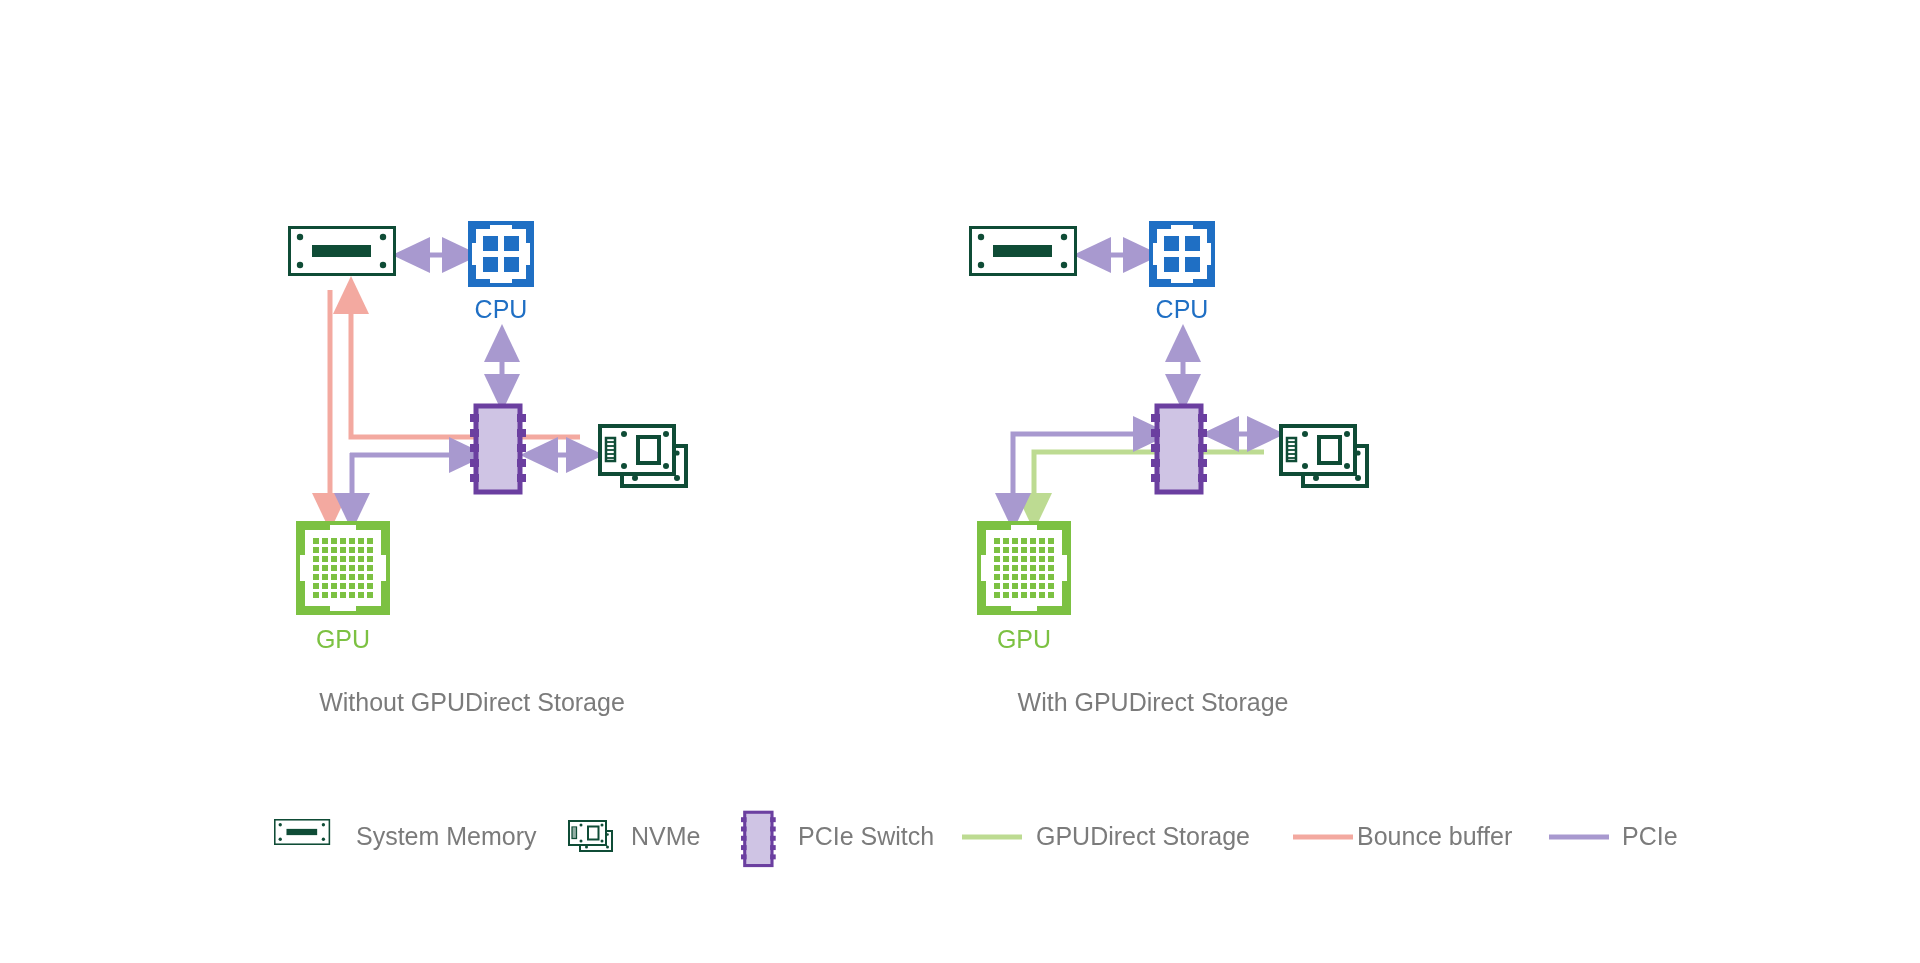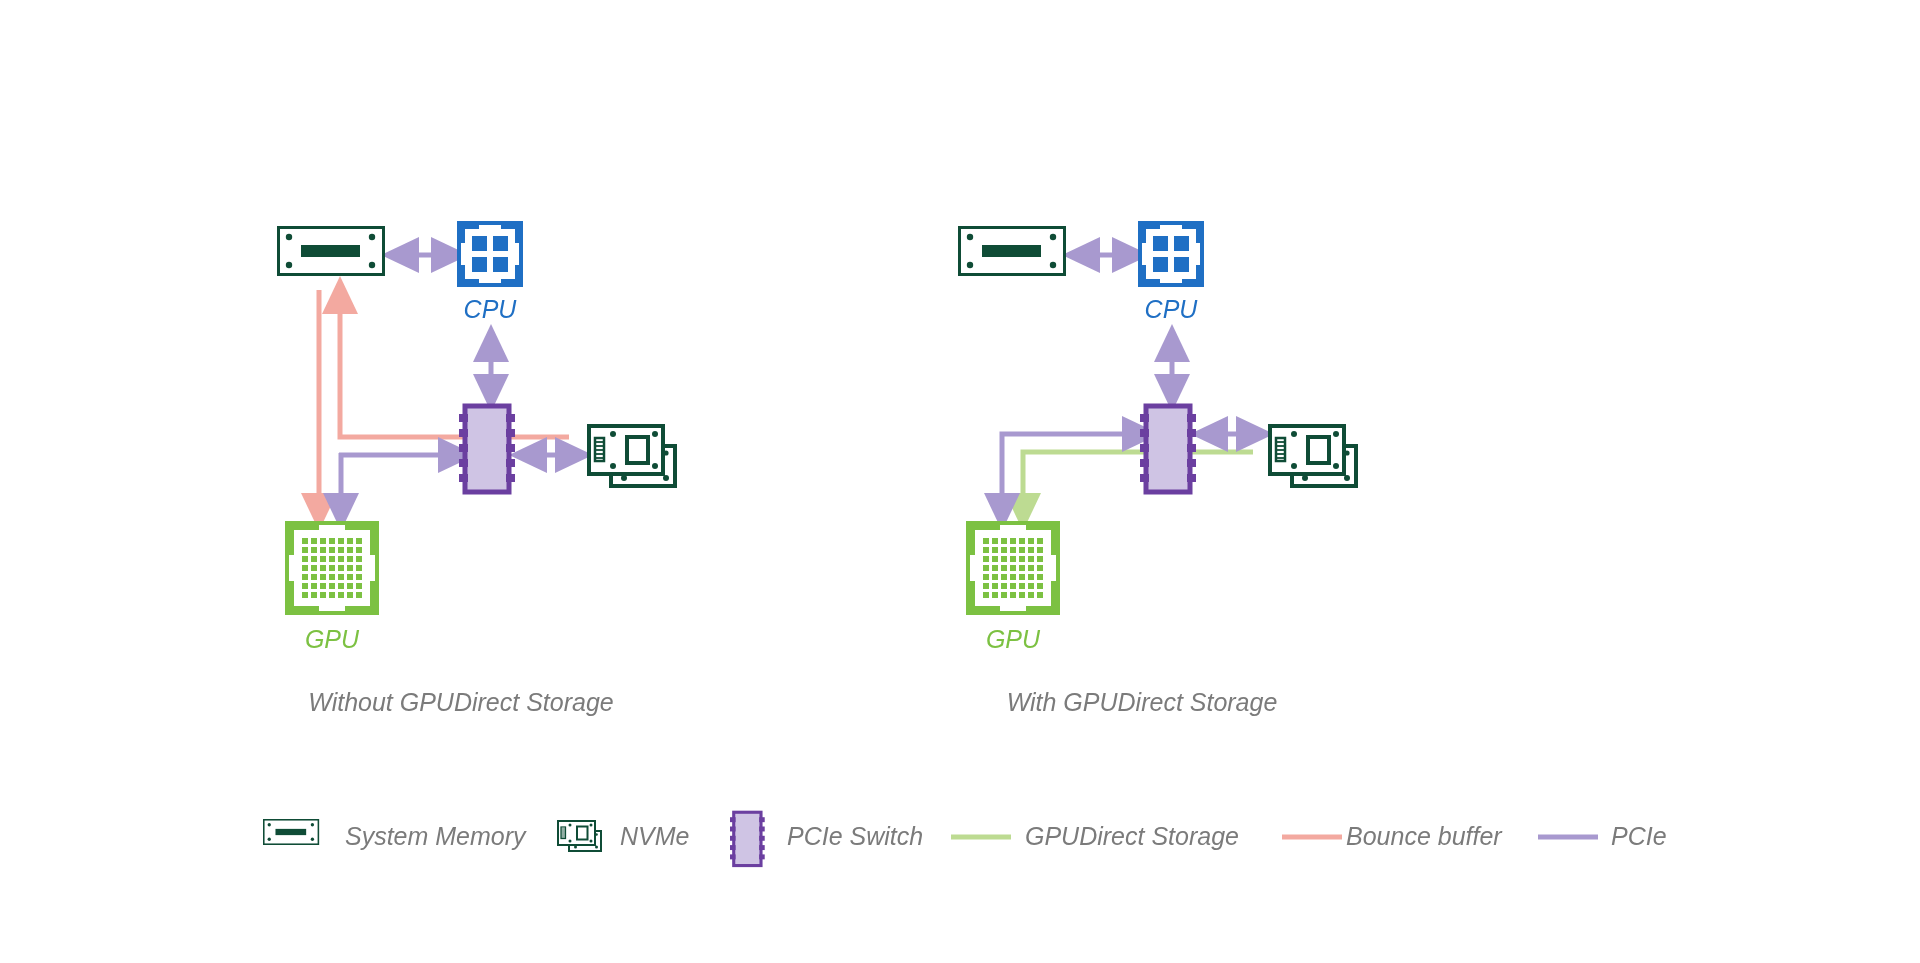--- a/index.html
+++ b/index.html
@@ -10,24 +10,23 @@
   }
   body {
     width: 1920px;
     height: 963px;
     font-family: "Liberation Sans", sans-serif;
     overflow: hidden;
     position: relative;
   }
   #stage {
     position: absolute;
-    left: 1px; top: 0;
+    left: 12px; top: 0;
     width: 1836px;
     height: 963px;
-    font-style: italic;
   }
   svg.canvas {
     display: block;
     width: 1920px;
     height: 963px;
   }
   text { font-family: "Liberation Sans", sans-serif; }
   .lbl-cpu   { fill: #1f6fc4; font-size: 25px; }
   .lbl-gpu   { fill: #7cc142; font-size: 25px; }
   .caption   { fill: #7b7b7b; font-size: 25px; }

